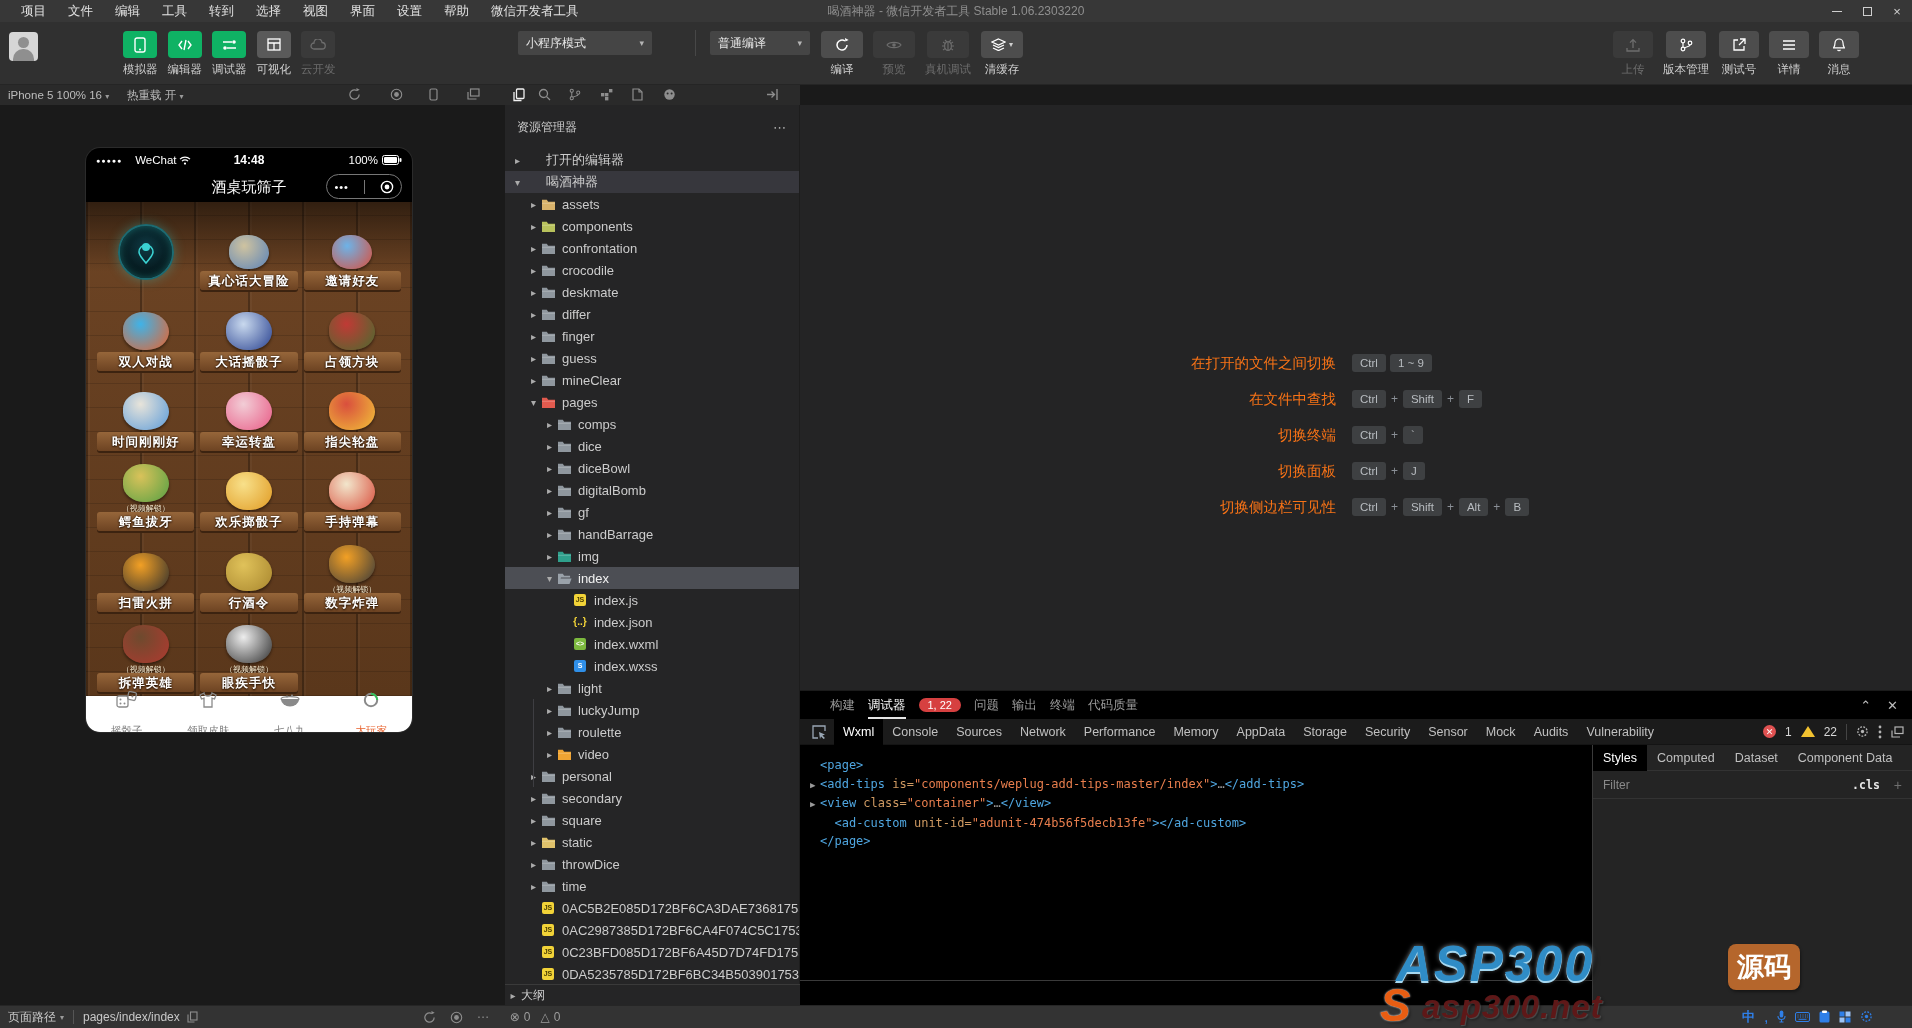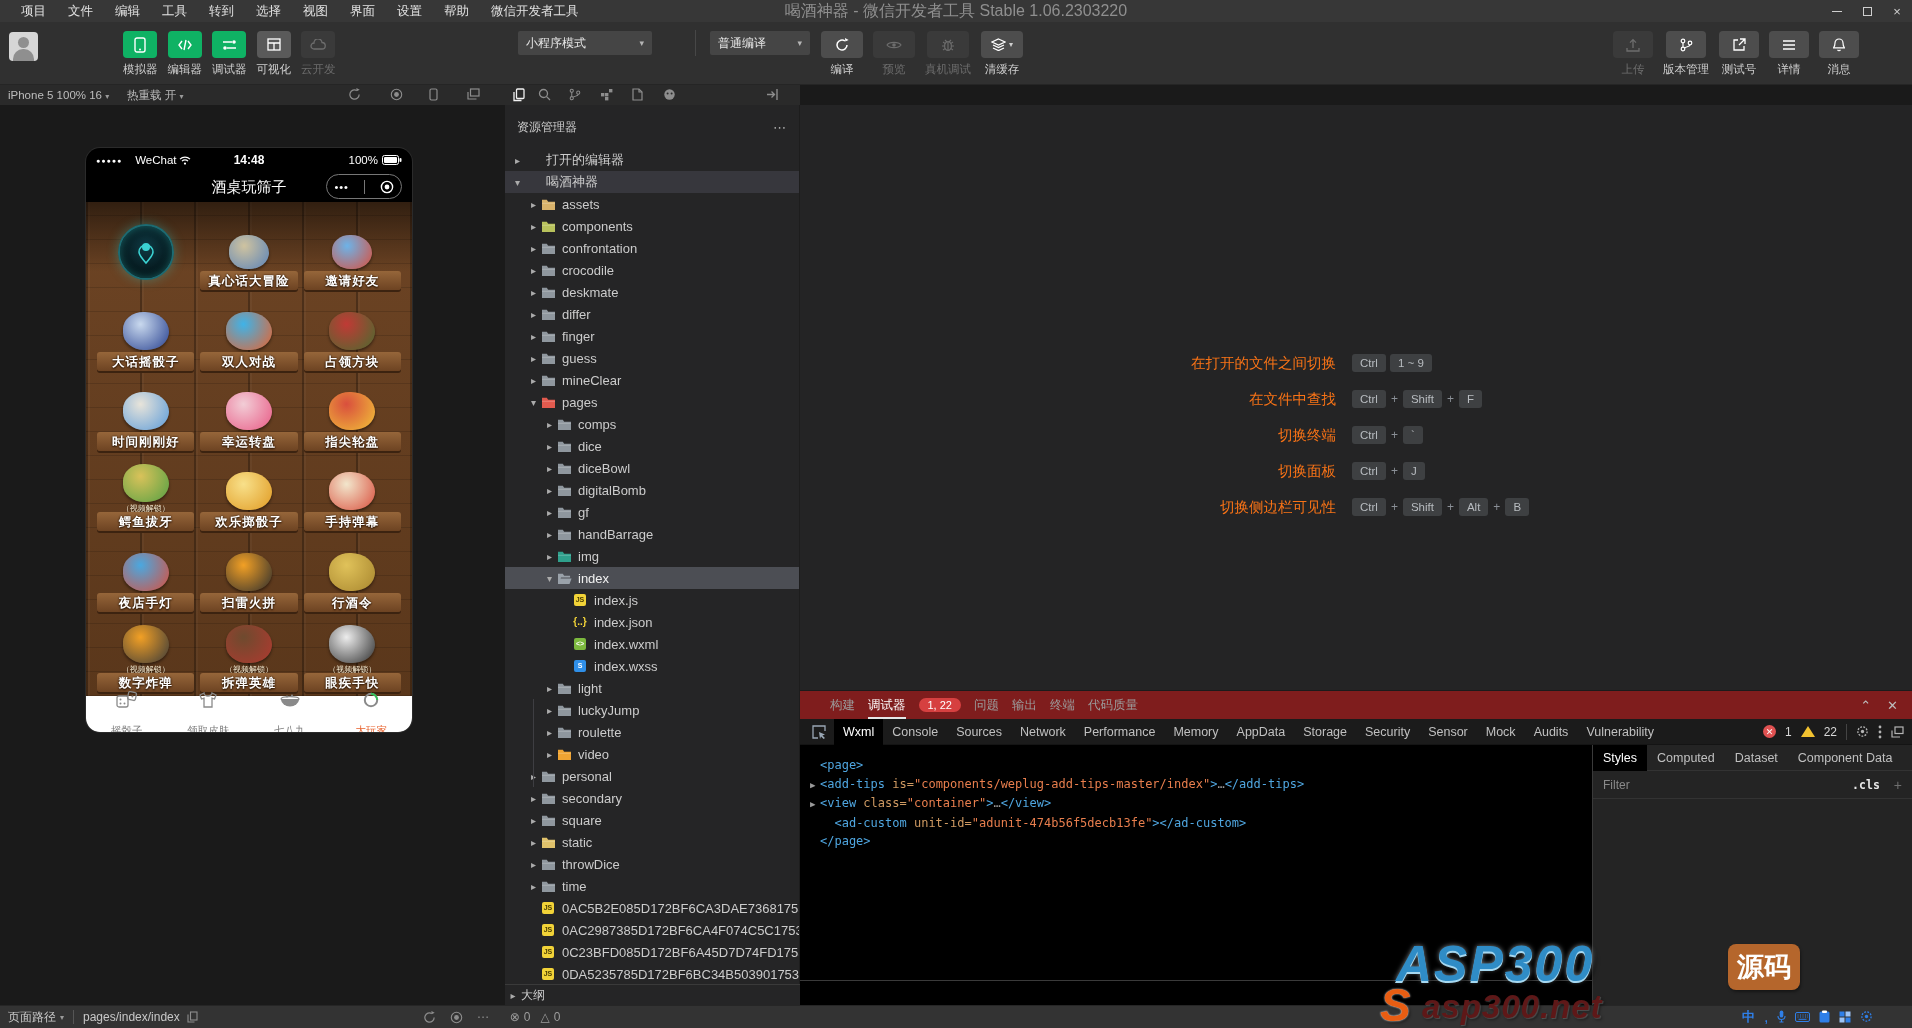--- a/index.html
+++ b/index.html
@@ -5,21 +5,21 @@
   *{margin:0;padding:0;box-sizing:border-box;}
   html,body{width:1912px;height:1028px;overflow:hidden;background:#1a1a1a;
     font-family:"Liberation Sans","DejaVu Sans",sans-serif;-webkit-font-smoothing:antialiased;}
   .abs{position:absolute;}
   svg{display:block;}
 
   
   #titlebar{left:0;top:0;width:1912px;height:22px;background:#373737;display:flex;align-items:center;z-index:5;}
   .menus{display:flex;gap:0;padding-left:10px;}
   .menu-item{color:#e2e2e2;font-size:12.5px;padding:0 11px;line-height:22px;cursor:default;}
-  .win-title{position:absolute;left:0;right:0;text-align:center;color:#8f8f8f;font-size:16px;pointer-events:none;}
+  .win-title{position:absolute;left:0;right:0;text-align:center;color:#8f8f8f;font-size:12px;pointer-events:none;}
   .winctl{position:absolute;right:0;top:0;height:22px;display:flex;}
   .winbtn{width:30px;height:22px;display:flex;align-items:center;justify-content:center;color:#cfcfcf;font-size:13px;}
   .ic-min{width:10px;height:1px;background:#cfcfcf;display:block;}
   .ic-max{width:9px;height:9px;border:1px solid #cfcfcf;display:block;}
 
   
   #toolbar{left:0;top:22px;width:1912px;height:63px;background:#303030;border-bottom:1px solid #252525;z-index:4;}
   .avatar{left:9px;top:10px;width:29px;height:29px;background:#d6d6d6;border-radius:4px;overflow:hidden;}
   .avatar .head{position:absolute;left:9px;top:5px;width:11px;height:11px;border-radius:50%;background:#8f8f8f;}
   .avatar .body{position:absolute;left:4px;top:17px;width:21px;height:14px;border-radius:10px 10px 0 0;background:#8f8f8f;}
@@ -84,21 +84,21 @@
 
   
   #editor{left:800px;top:105px;width:1112px;height:585px;background:#242425;}
   .hintrow{display:flex;align-items:center;height:36px;}
   .hintlabel{width:345px;text-align:right;color:#f97316;font-size:14.5px;padding-right:14px;}
   .kbd{background:#3e4042;border-radius:3px;color:#b8bcc0;font-size:11.5px;padding:3px 8px;margin:0 2px;}
   .kplus{color:#8a8f96;font-size:12px;margin:0 3px;}
 
   
   #debugger{left:800px;top:690px;width:1112px;height:315px;background:#242424;border-top:1px solid #1b1b1b;}
-  .dbgrow1{height:28px;background:#7f1d1d;display:flex;align-items:center;padding-left:30px;}
+  .dbgrow1{height:28px;background:#000000;display:flex;align-items:center;padding-left:30px;}
   .dtab1{color:#9b9b9b;font-size:12.5px;margin-right:13px;height:28px;line-height:28px;}
   .dtab1.on{color:#fff;border-bottom:2px solid #e6e6e6;}
   .badge{background:#d64040;color:#fff;font-size:11px;border-radius:9px;padding:1px 9px;margin-right:13px;}
   .dbgrow1 .right{margin-left:auto;display:flex;gap:16px;padding-right:14px;color:#bdbdbd;font-size:13px;}
   .dbgrow2{height:26px;background:#1b1b1b;display:flex;align-items:center;padding-left:8px;border-bottom:1px solid #141414;}
   .dtab2{color:#c0c0c0;font-size:12.5px;padding:0 9px;height:26px;line-height:26px;white-space:nowrap;}
   .dtab2.on{background:#000;color:#fff;}
   .dbgrow2 .right{margin-left:auto;display:flex;align-items:center;gap:9px;padding-right:8px;}
   .errdot{width:13px;height:13px;border-radius:50%;background:#e05252;color:#fff;font-size:9px;display:flex;align-items:center;justify-content:center;}
   .cnt{color:#d8d8d8;font-size:12px;}
@@ -430,26 +430,26 @@
         </div>
         <div class="gcell">
           <div class="gicon" style="background: radial-gradient(circle at 38% 32%, rgb(207, 195, 160), rgb(91, 131, 184)); width: 40px; height: 34px;"></div>
           <div class="gshelf"><span>真心话大冒险</span></div>
         </div>
         <div class="gcell">
           <div class="gicon" style="background: radial-gradient(circle at 38% 32%, rgb(109, 179, 232), rgb(217, 79, 61)); width: 40px; height: 34px;"></div>
           <div class="gshelf"><span>邀请好友</span></div>
         </div>
         <div class="gcell">
+          <div class="gicon" style="background: radial-gradient(circle at 38% 32%, rgb(63, 179, 232), rgb(232, 98, 45));"></div>
+          <div class="gshelf"><span>双人对战</span></div>
+        </div>
+        <div class="gcell">
           <div class="gicon" style="background: radial-gradient(circle at 38% 32%, rgb(201, 217, 238), rgb(39, 64, 143));"></div>
           <div class="gshelf"><span>大话摇骰子</span></div>
-        </div>
-        <div class="gcell">
-          <div class="gicon" style="background: radial-gradient(circle at 38% 32%, rgb(63, 179, 232), rgb(232, 98, 45));"></div>
-          <div class="gshelf"><span>双人对战</span></div>
         </div>
         <div class="gcell">
           <div class="gicon" style="background: radial-gradient(circle at 38% 32%, rgb(192, 58, 53), rgb(74, 107, 47));"></div>
           <div class="gshelf"><span>占领方块</span></div>
         </div>
         <div class="gcell">
           <div class="gicon" style="background: radial-gradient(circle at 38% 32%, rgb(232, 228, 218), rgb(91, 155, 217));"></div>
           <div class="gshelf"><span>时间刚刚好</span></div>
         </div>
         <div class="gcell">
@@ -465,24 +465,20 @@
           <div class="gbadge">（视频解锁）</div>
           <div class="gshelf"><span>鳄鱼拔牙</span></div>
         </div>
         <div class="gcell">
           <div class="gicon" style="background: radial-gradient(circle at 38% 32%, rgb(248, 224, 138), rgb(224, 154, 34));"></div>
           <div class="gshelf"><span>欢乐掷骰子</span></div>
         </div>
         <div class="gcell">
           <div class="gicon" style="background: radial-gradient(circle at 38% 32%, rgb(242, 230, 204), rgb(217, 79, 61));"></div>
           <div class="gshelf"><span>手持弹幕</span></div>
-        </div>
-        <div class="gcell">
-          <div class="gicon" style="background: radial-gradient(circle at 38% 32%, rgb(74, 168, 224), rgb(217, 79, 61));"></div>
-          <div class="gshelf"><span>夜店手灯</span></div>
         </div>
         <div class="gcell">
           <div class="gicon" style="background: radial-gradient(circle at 38% 32%, rgb(242, 160, 37), rgb(46, 46, 46));"></div>
           <div class="gshelf"><span>扫雷火拼</span></div>
         </div>
         <div class="gcell">
           <div class="gicon" style="background: radial-gradient(circle at 38% 32%, rgb(224, 194, 90), rgb(168, 134, 46));"></div>
           <div class="gshelf"><span>行酒令</span></div>
         </div>
         <div class="gcell">

